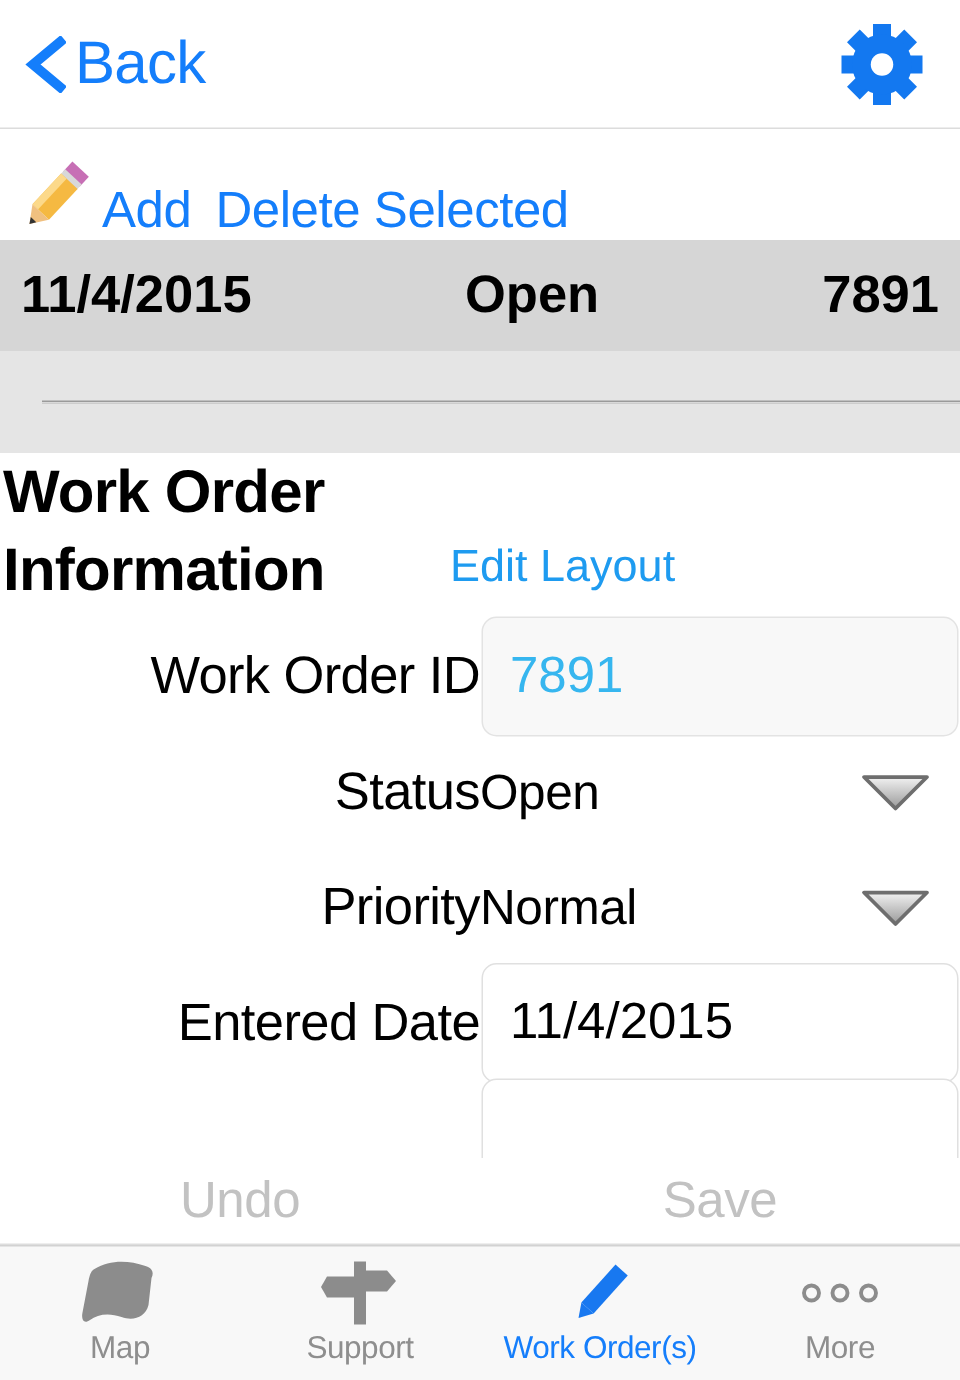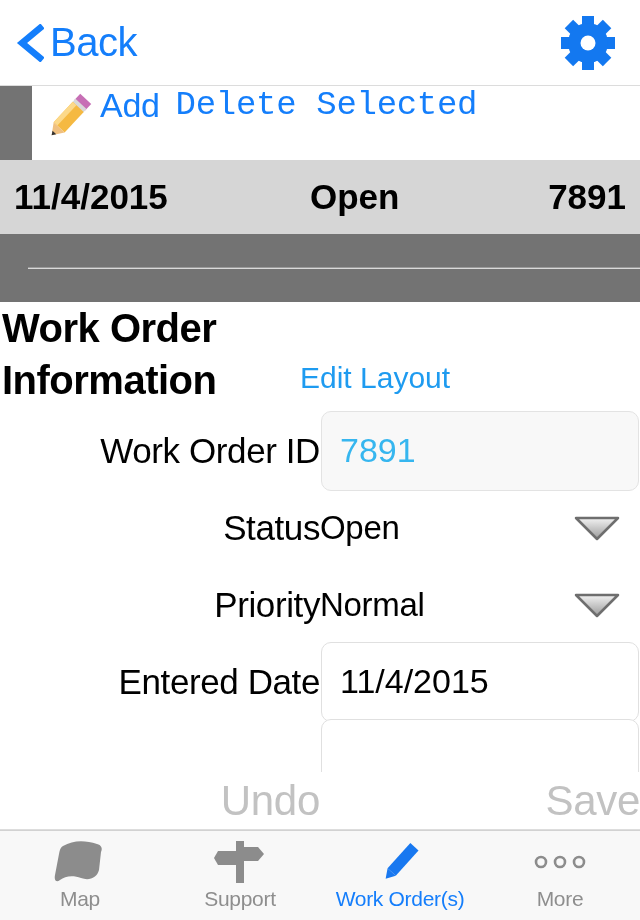--- a/index.html
+++ b/index.html
@@ -7,21 +7,21 @@
     width: 640px;
     height: 920px;
     background: #ffffff;
     font-family: "Liberation Sans", sans-serif;
     overflow: hidden;
   }
   #app {
     position: relative;
     width: 640px;
     height: 920px;
-    background: #737373;
+    background: #e5e5e5;
     display: flex;
     flex-direction: column;
   }
 
   
   .navbar {
     position: relative;
     height: 86px;
     flex: 0 0 86px;
     background: #ffffff;
@@ -57,37 +57,36 @@
     cursor: pointer;
   }
 
   
   .actionbar {
     position: relative;
     height: 74px;
     flex: 0 0 74px;
     background: #ffffff;
     display: flex;
-    align-items: flex-start;
+    align-items: flex-end;
     padding-left: 6px;
-    margin-left: 32px;
   }
   .pencil-small {
     width: 62px;
     height: 60px;
     flex: 0 0 62px;
     position: relative;
   }
   .act-link {
     font-size: 34px;
     color: #147efb;
     letter-spacing: -0.3px;
     cursor: pointer;
   }
-  .act-link + .act-link { margin-left: 16px; font-family: Liberation Mono, monospace; }
+  .act-link + .act-link { margin-left: 16px; }
 
   
   .row-strip {
     flex: 0 0 74px;
     height: 74px;
     background: #d6d6d6;
     display: flex;
     align-items: center;
     font-weight: bold;
     font-size: 35px;
@@ -203,22 +202,22 @@
     flex: 0 0 58px;
     height: 58px;
     background: #ffffff;
     border-bottom: 1px solid #dddddd;
     display: flex;
     align-items: center;
     z-index: 5;
   }
   .us-btn {
     flex: 1;
-    text-align: right;
-    font-size: 42px;
+    text-align: center;
+    font-size: 34px;
     color: #c2c2c2;
     cursor: default;
     letter-spacing: -0.3px;
   }
 
   
   .tabbar {
     flex: 0 0 90px;
     height: 90px;
     background: #f8f8f8;

